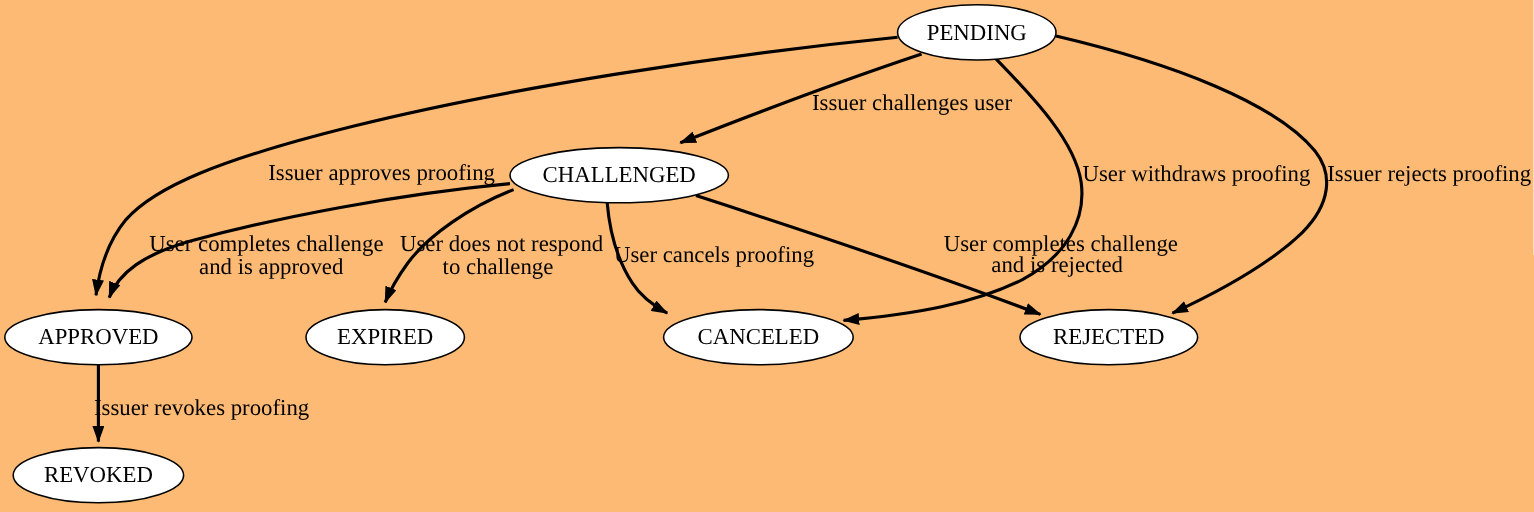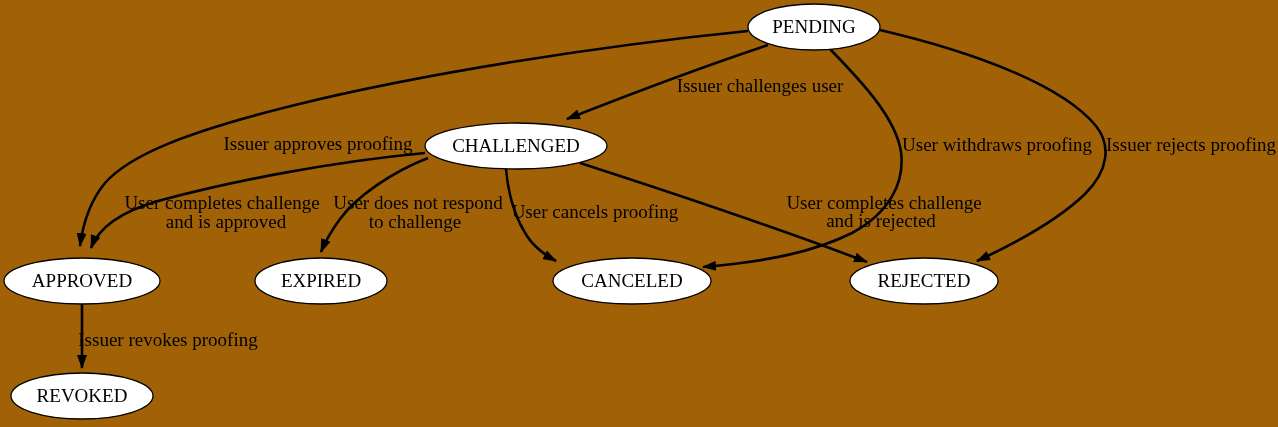--- a/index.html
+++ b/index.html
@@ -7,21 +7,21 @@
     padding: 0;
     background: #ffffff;
     width: 1278px;
     height: 427px;
     overflow: hidden;
   }
   #canvas-wrap {
     position: relative;
     width: 1278px;
     height: 427px;
-    background: #a16207;
+    background: #fdba74;
   }
   svg {
     display: block;
   }
   .node-ellipse {
     fill: #ffffff;
     stroke: #000000;
     stroke-width: 1.3;
   }
   .edge-path {

